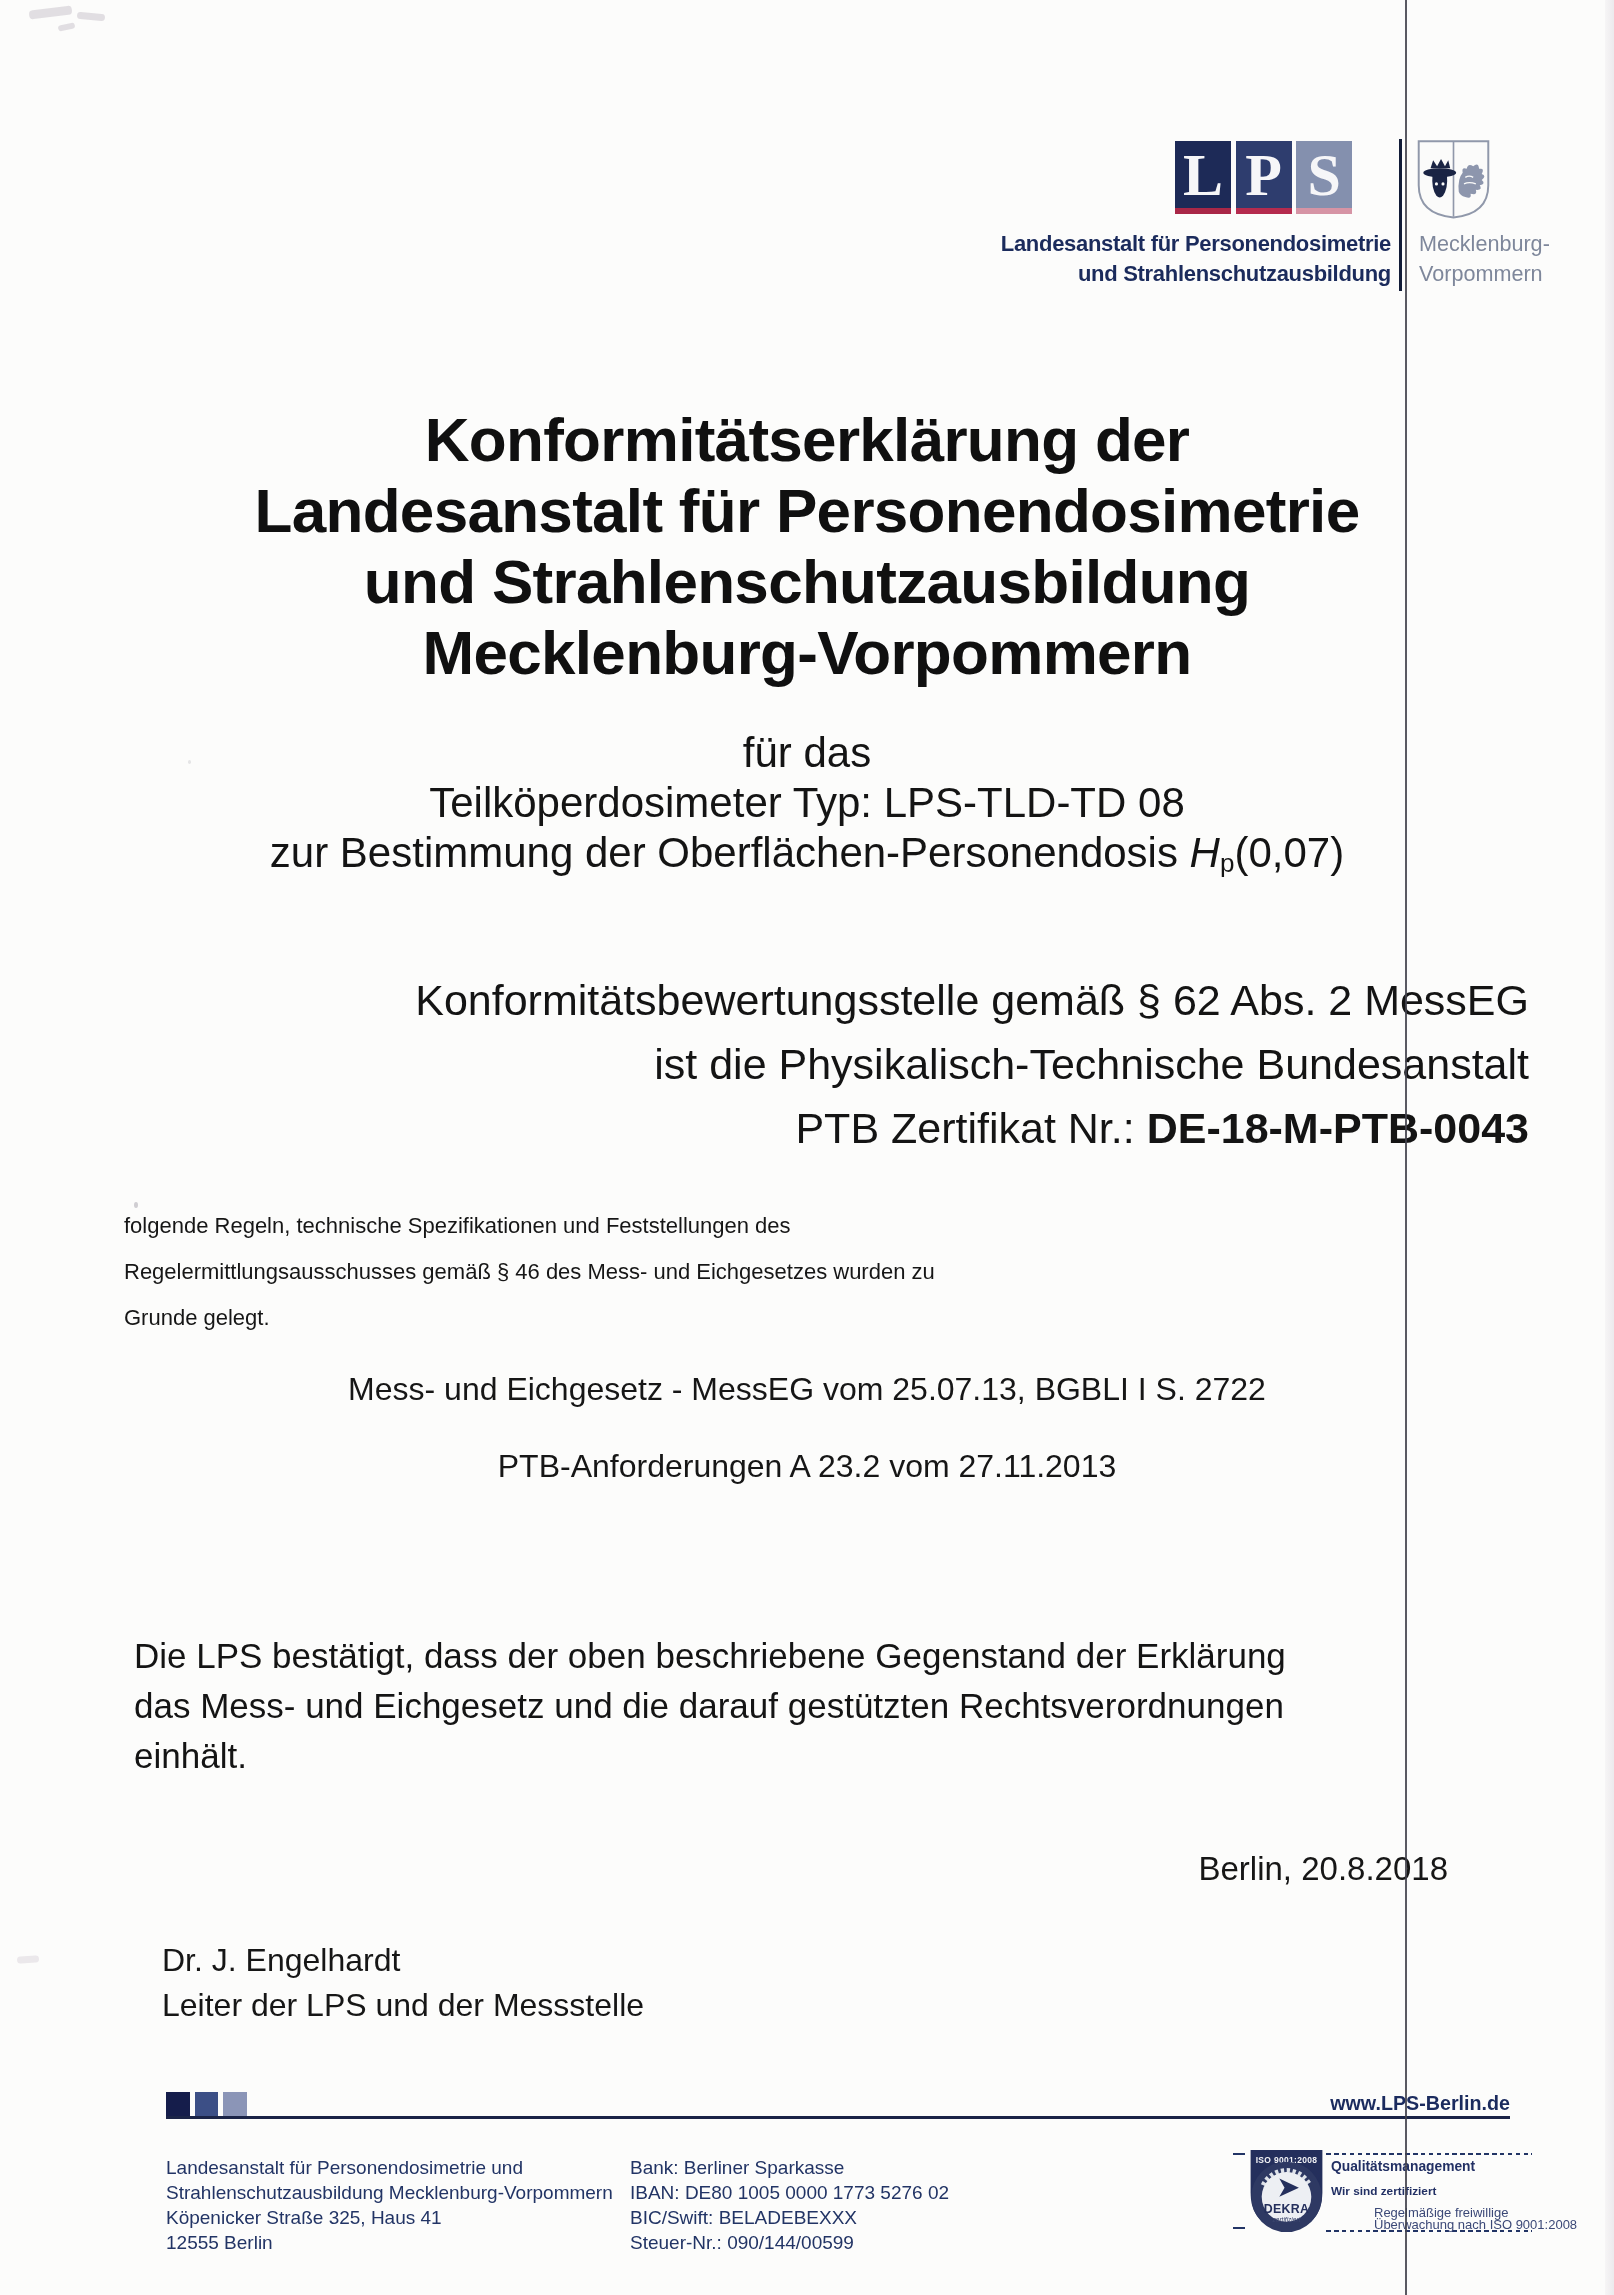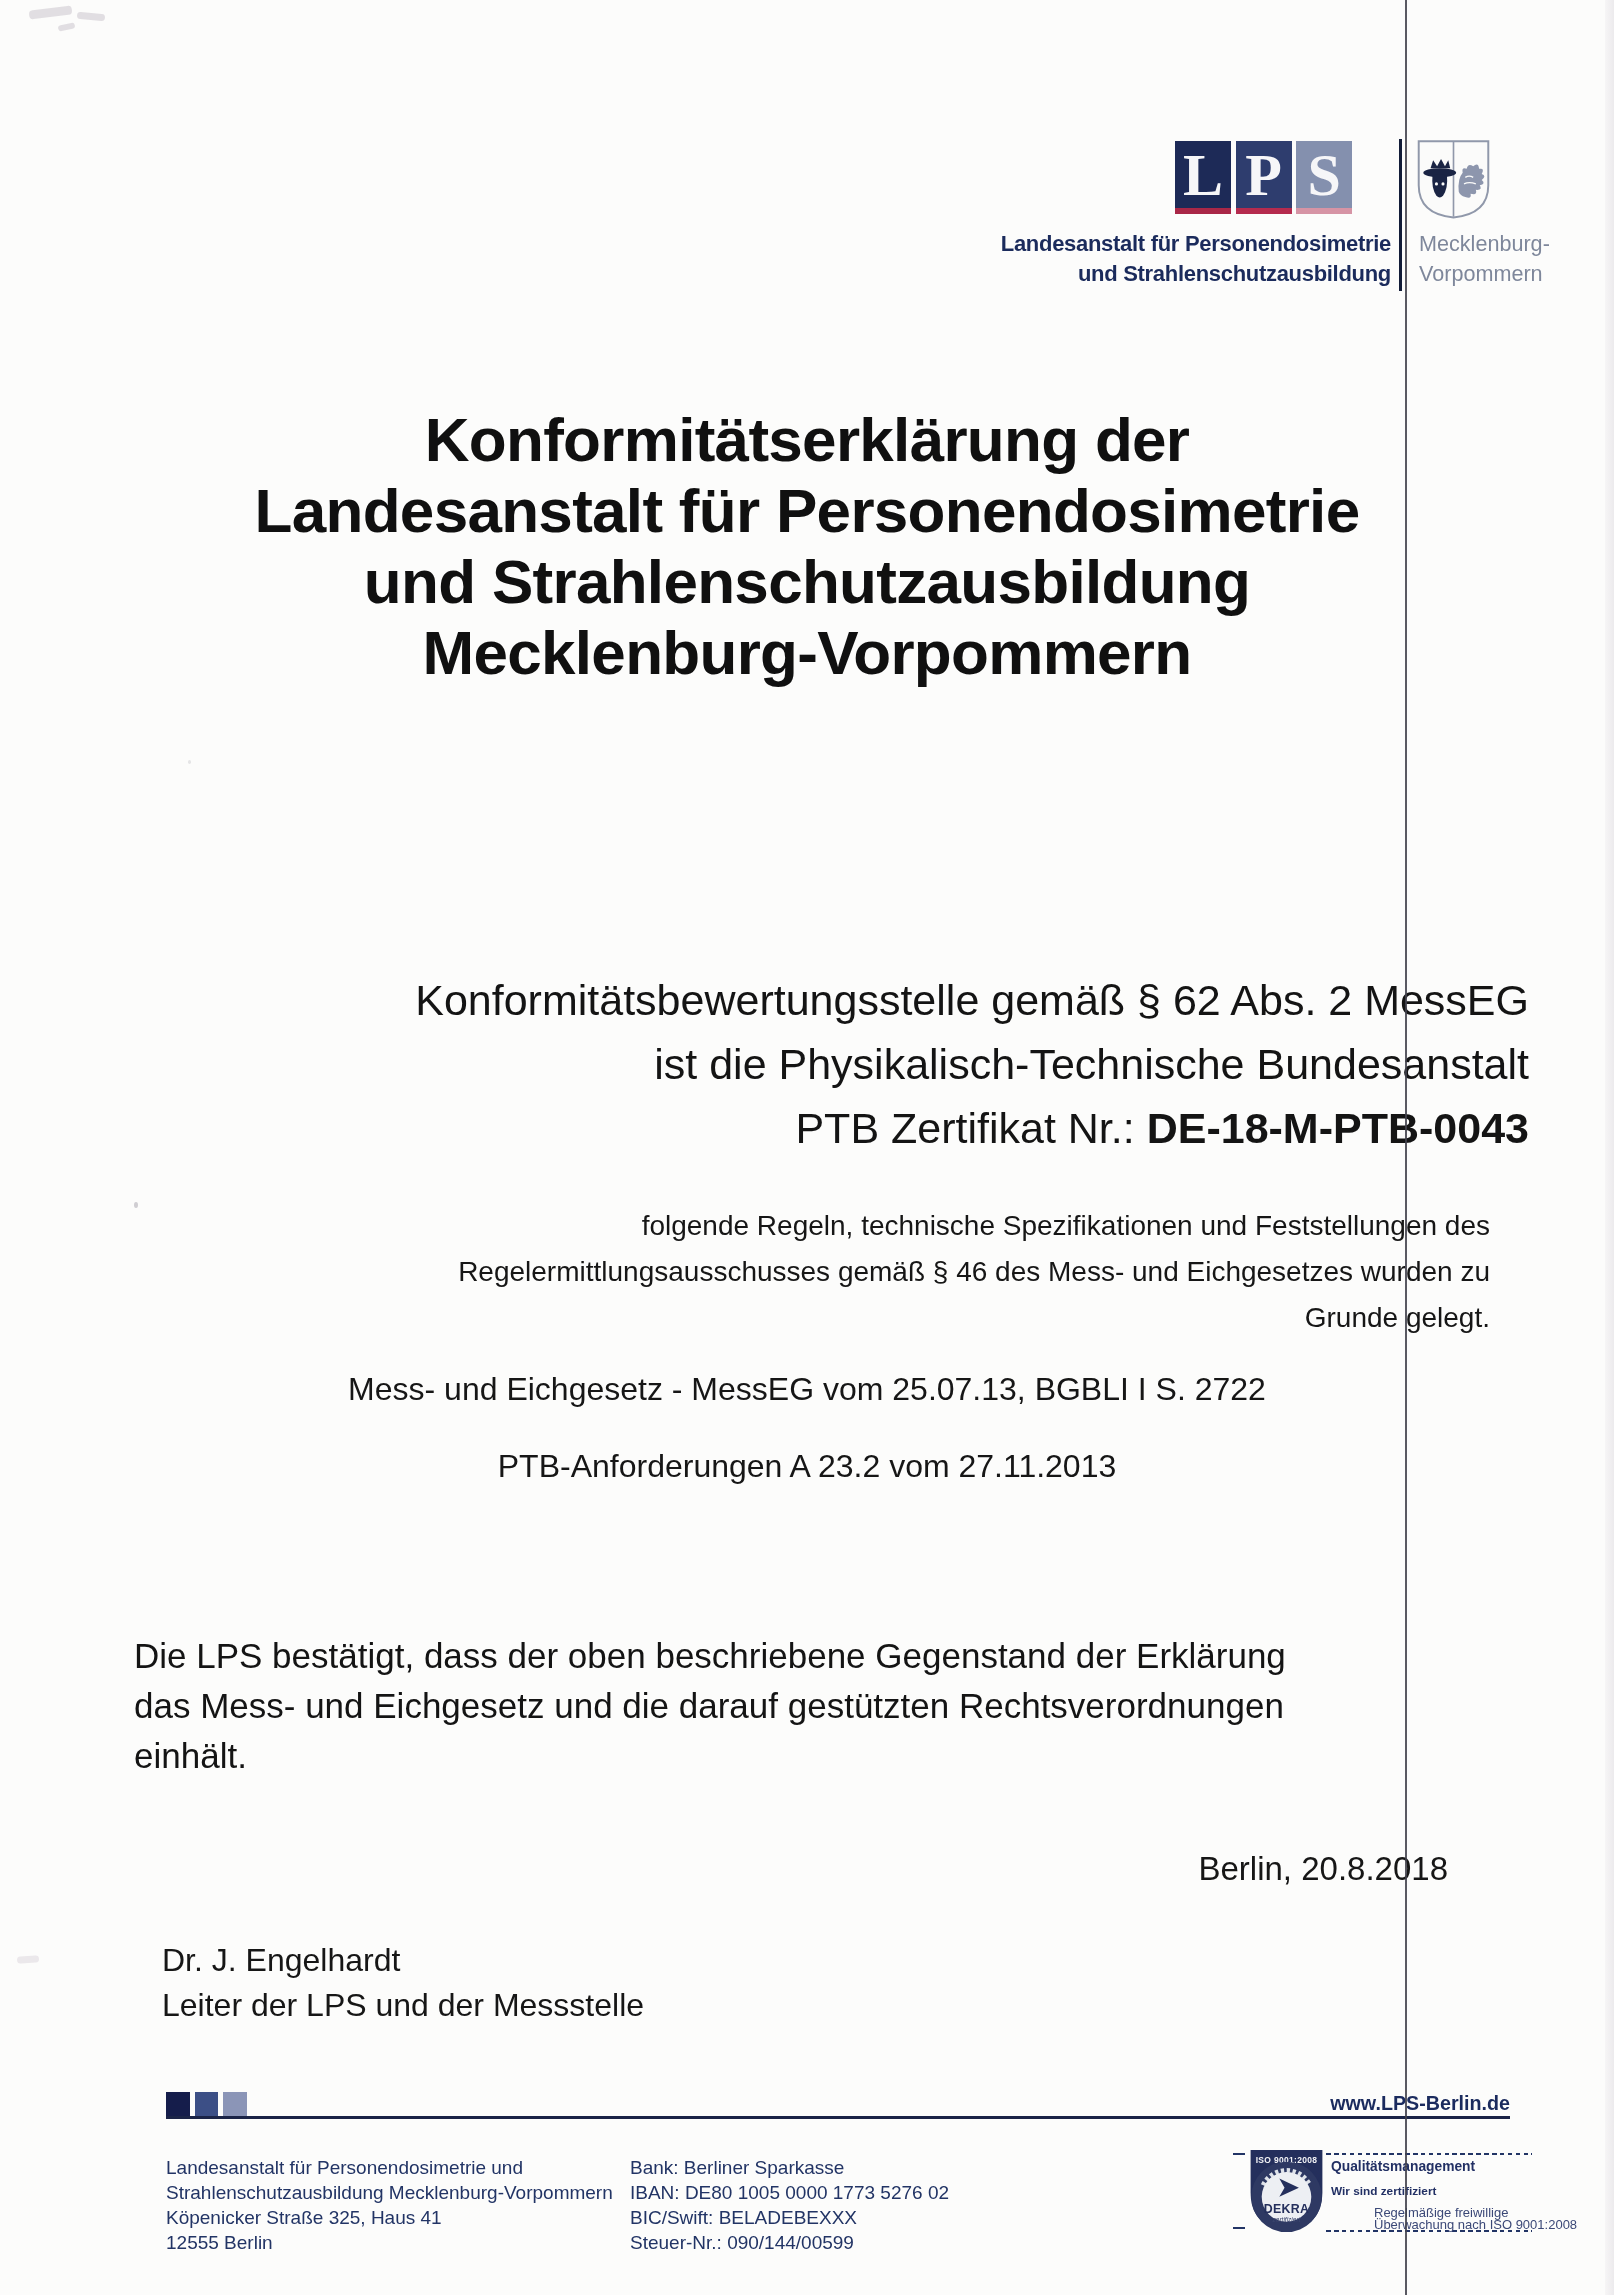--- a/index.html
+++ b/index.html
@@ -57,21 +57,21 @@
   .subject{
     position:absolute;left:105px;right:105px;top:728px;
     text-align:center;font-size:42px;line-height:50px;color:#141414;
   }
   .conformity{
     position:absolute;left:98px;right:85px;top:968px;
     text-align:right;font-size:43px;line-height:64px;color:#141414;
   }
   .rules{
     position:absolute;left:124px;right:124px;top:1203px;
-    text-align:right;font-size:28px;line-height:46px;color:#161616;
+    text-align:left;font-size:22px;line-height:46px;color:#161616;
   }
   .laws{
     position:absolute;left:124px;right:124px;top:1351px;
     text-align:center;font-size:32px;line-height:77px;color:#161616;
   }
   .statement{
     position:absolute;left:134px;right:134px;top:1631px;
     text-align:left;font-size:35px;line-height:50px;color:#141414;
   }
   .place-date{
@@ -167,20 +167,25 @@
     <div>Vorpommern</div>
   </div>
 
   <div class="doc-title">
     <div>Konformitätserklärung der</div>
     <div>Landesanstalt für Personendosimetrie</div>
     <div>und Strahlenschutzausbildung</div>
     <div>Mecklenburg-Vorpommern</div>
   </div>
 
+  <div class="subject">
+    <div>für das</div>
+    <div>Teilköperdosimeter Typ: LPS-TLD-TD 08</div>
+    <div><span>zur Bestimmung der Oberflächen-Personendosis </span><span class="ital">H</span><span class="sub-p">p</span><span>(0,07)</span></div>
+  </div>
 
   <div class="conformity">
     <div>Konformitätsbewertungsstelle gemäß § 62 Abs. 2 MessEG</div>
     <div>ist die Physikalisch-Technische Bundesanstalt</div>
     <div><span>PTB Zertifikat Nr.: </span><span class="bold">DE-18-M-PTB-0043</span></div>
   </div>
 
   <div class="rules">
     <div>folgende Regeln, technische Spezifikationen und Feststellungen des</div>
     <div>Regelermittlungsausschusses gemäß § 46 des Mess- und Eichgesetzes wurden zu</div>

